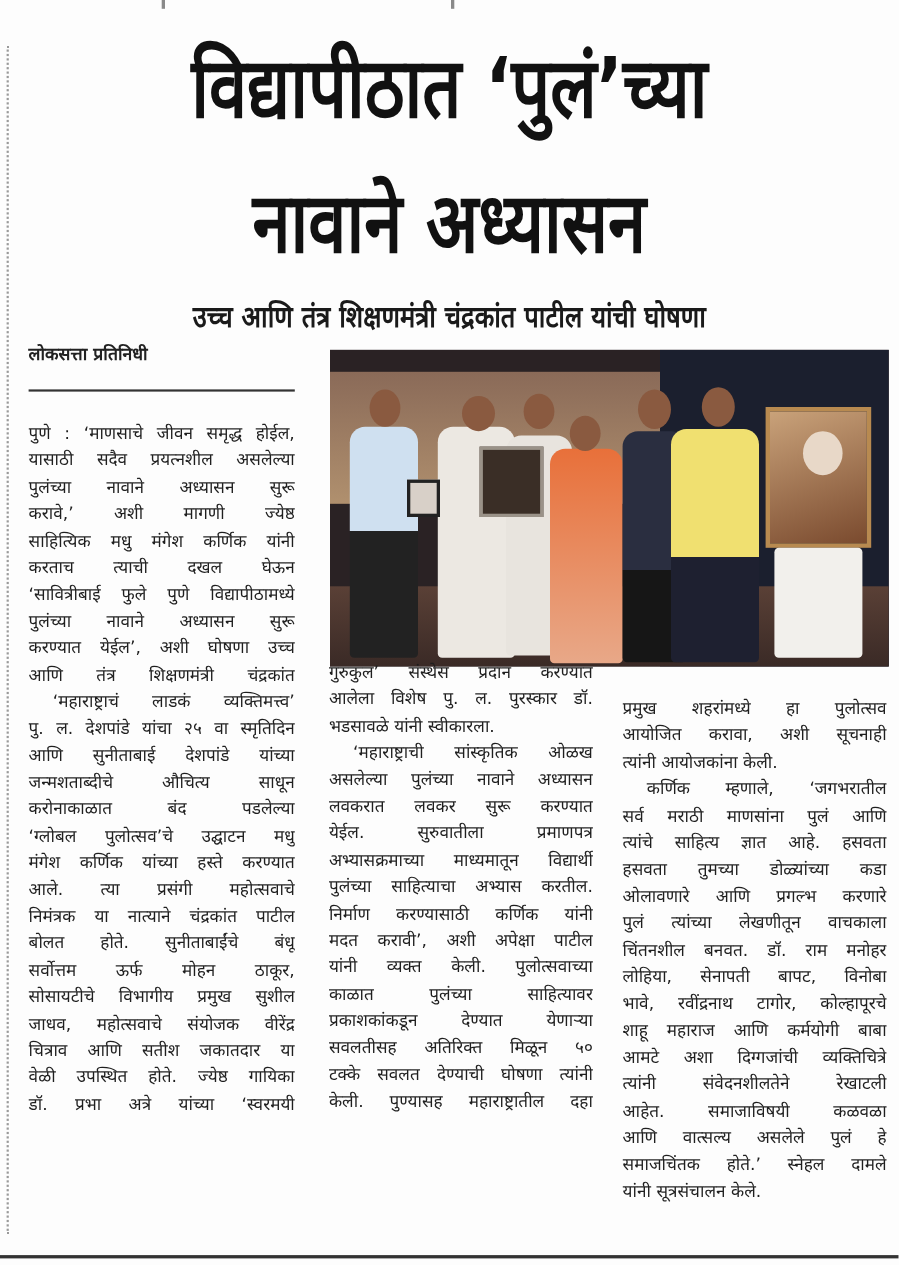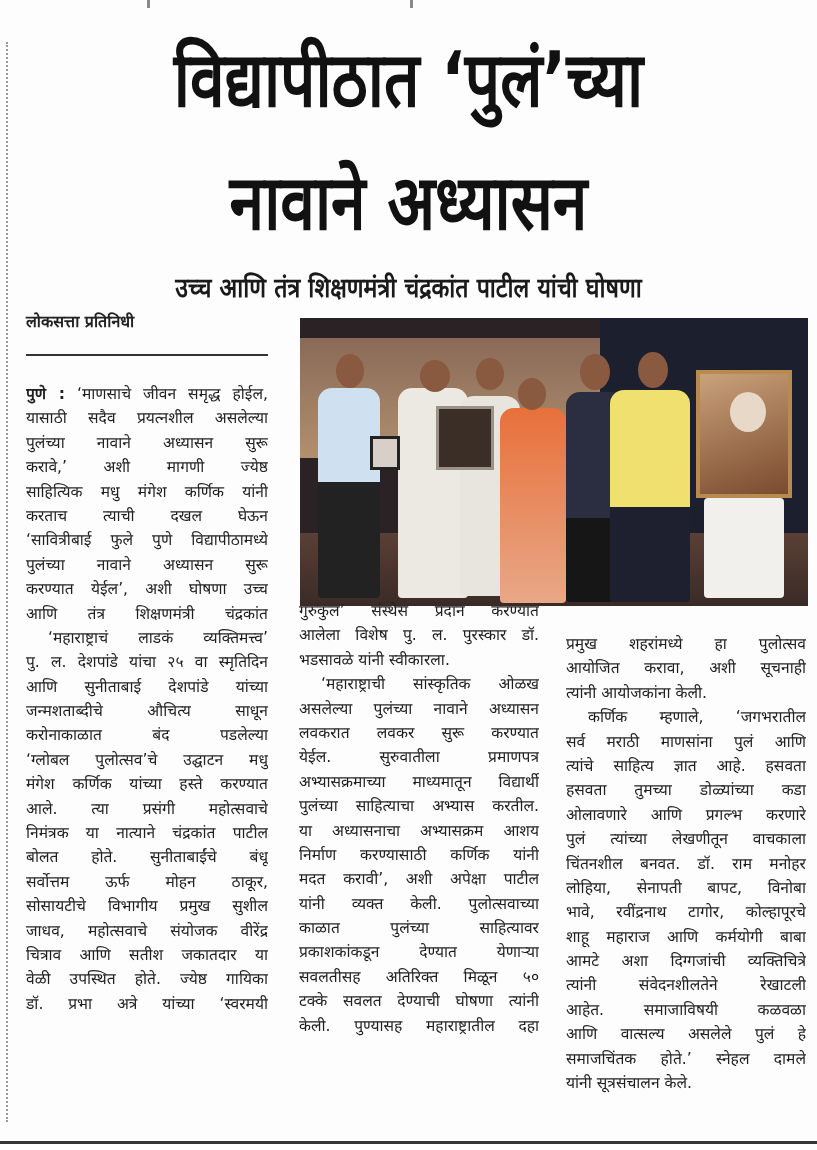--- a/index.html
+++ b/index.html
@@ -30,21 +30,21 @@
   .plaque { position: absolute; left: 136px; top: 88px; width: 58px; height: 64px; background: #3a2e26; border: 3px solid #9a9288; }
   .plaque-small { position: absolute; left: 70px; top: 118px; width: 30px; height: 34px; background: #d8d0c8; border: 3px solid #222; }
 
   .col { position: absolute; top: 0; font-size: 15.6px; line-height: 24.4px; color: #1f1f1f; text-align: justify; }
   .col .line { display: block; white-space: nowrap; text-align-last: justify; text-align: justify; overflow: hidden; height: 24.4px; }
   .col .line.last { text-align-last: left; }
   .col .line.indent { padding-left: 22px; }
   .c1 { left: 26px; width: 242px; top: 382px; }
   .c2 { left: 299px; width: 240px; top: 599px; }
   .c3 { left: 566px; width: 240px; top: 632px; }
-  .dateline { font-weight: bold; }
+  .dateline { font-weight: normal; }
   .bottom-rule { position: absolute; left: 0; top: 1141px; width: 817px; height: 3px; background: #333; }
 </style>
 </head>
 <body>
 
 <div class="top-tick" style="left:147px"></div>
 <div class="top-tick" style="left:410px"></div>
 <div class="dotted-rule"></div>
 
 <h1 class="headline hl1">विद्यापीठात ‘पुलं’च्या</h1>
@@ -110,21 +110,20 @@
 <div class="col c2">
   <span class="line">गुरुकुल’ संस्थेस प्रदान करण्यात</span>
   <span class="line">आलेला विशेष पु. ल. पुरस्कार डॉ.</span>
   <span class="line last">भडसावळे यांनी स्वीकारला.</span>
   <span class="line indent">‘महाराष्ट्राची सांस्कृतिक ओळख</span>
   <span class="line">असलेल्या पुलंच्या नावाने अध्यासन</span>
   <span class="line">लवकरात लवकर सुरू करण्यात</span>
   <span class="line">येईल. सुरुवातीला प्रमाणपत्र</span>
   <span class="line">अभ्यासक्रमाच्या माध्यमातून विद्यार्थी</span>
   <span class="line">पुलंच्या साहित्याचा अभ्यास करतील.</span>
-  <span class="line">या अध्यासनाचा अभ्यासक्रम आशय</span>
   <span class="line">निर्माण करण्यासाठी कर्णिक यांनी</span>
   <span class="line">मदत करावी’, अशी अपेक्षा पाटील</span>
   <span class="line">यांनी व्यक्त केली. पुलोत्सवाच्या</span>
   <span class="line">काळात पुलंच्या साहित्यावर</span>
   <span class="line">प्रकाशकांकडून देण्यात येणाऱ्या</span>
   <span class="line">सवलतीसह अतिरिक्त मिळून ५०</span>
   <span class="line">टक्के सवलत देण्याची घोषणा त्यांनी</span>
   <span class="line">केली. पुण्यासह महाराष्ट्रातील दहा</span>
 </div>
 

